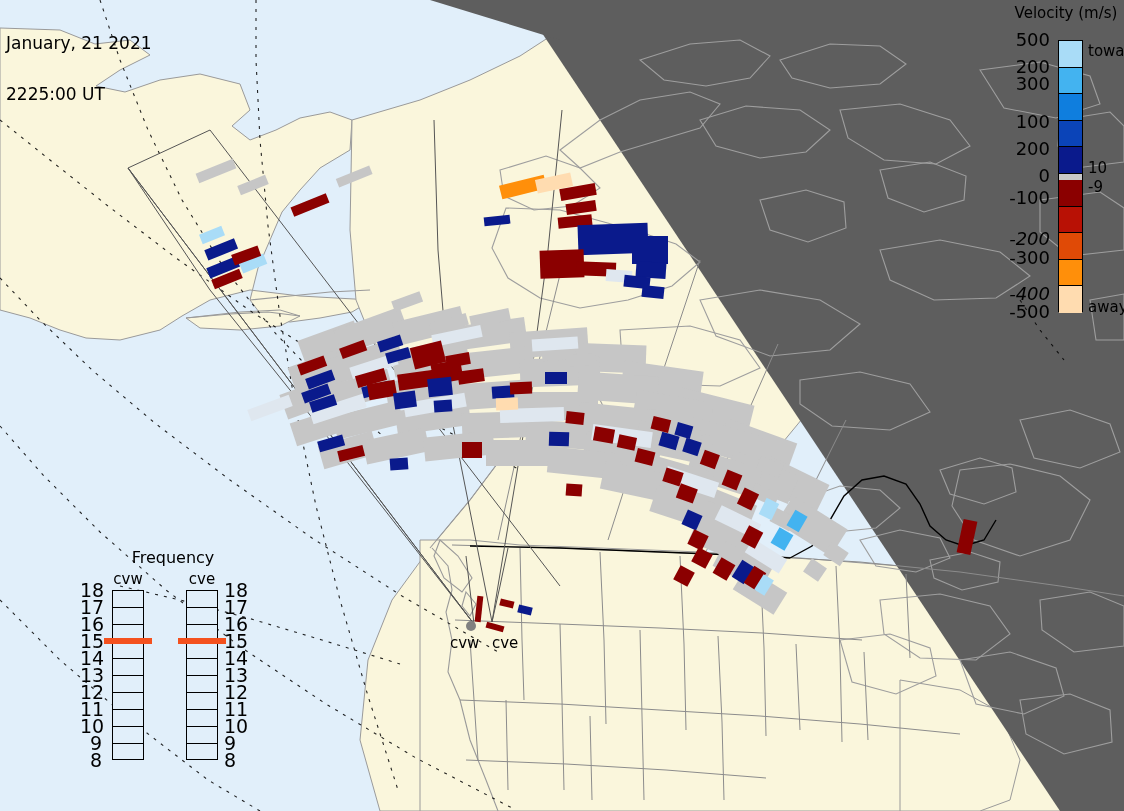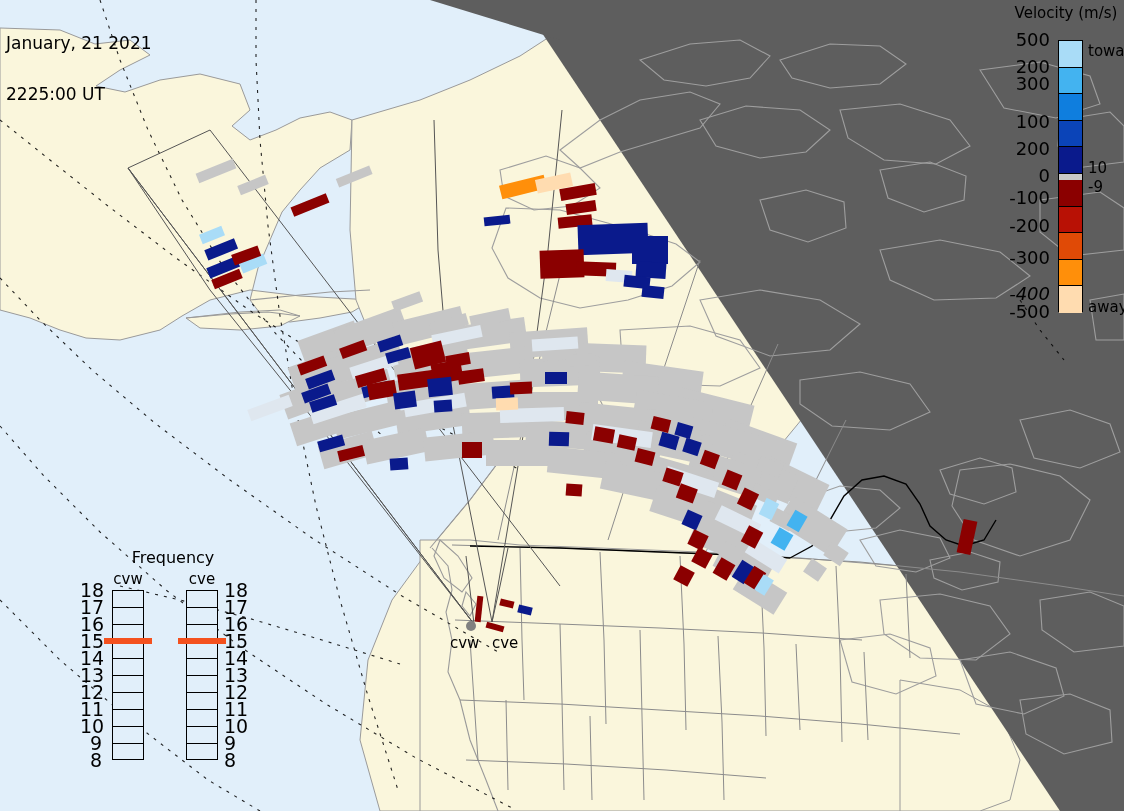--- a/index.html
+++ b/index.html
@@ -390,21 +390,21 @@
         <div class="cb-cell" style="background: rgb(255, 220, 176); height: 26.6px;"></div>
       </div>
     <div id="cbar-ticks">
         <div class="cb-tick" style="top: 32px;">500</div>
         <div class="cb-tick" style="top: 59.2px;">200</div>
         <div class="cb-tick" style="top: 76px;">300</div>
         <div class="cb-tick" style="top: 113.6px;">100</div>
         <div class="cb-tick" style="top: 140.8px;">200</div>
         <div class="cb-tick" style="top: 168px;">0</div>
         <div class="cb-tick" style="top: 190px;">-100</div>
-        <div class="cb-tick" style="top: 218px;">-200</div>
+        <div class="cb-tick" style="top: 231px; font-style: italic;">-200</div>
         <div class="cb-tick" style="top: 249.6px;">-300</div>
         <div class="cb-tick" style="top: 286px; font-style: italic;">-400</div>
         <div class="cb-tick" style="top: 304px;">-500</div>
       </div>
     <div id="cbar-annots">
         <div class="cb-side" style="top: 44px;">toward</div>
         <div class="cb-side" style="top: 161px;">10</div>
         <div class="cb-side" style="top: 180px;">-9</div>
         <div class="cb-side" style="top: 300px;">away</div>
       </div>

